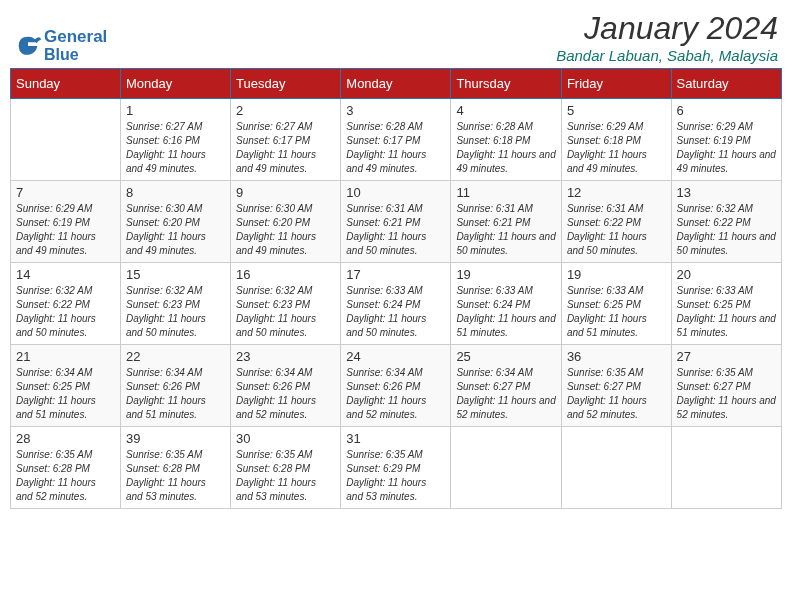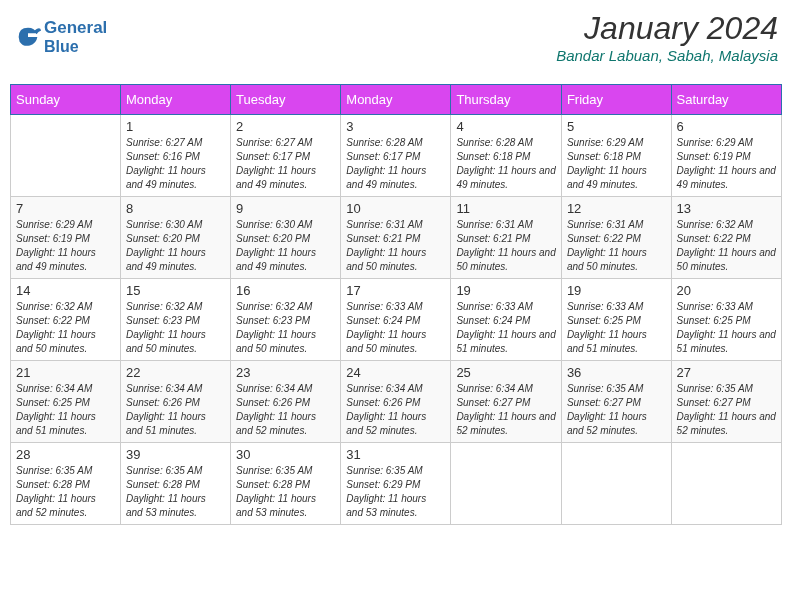--- a/index.html
+++ b/index.html
@@ -6,22 +6,22 @@
     body {
       font-family: Arial, sans-serif;
       background: #fff;
       width: 792px;
       min-height: 612px;
       padding: 10px;
     }
     .header {
       display: flex;
       justify-content: space-between;
-      align-items: center;
-      margin-bottom: 20px;
+      align-items: flex-end;
+      margin-bottom: 4px;
       padding: 0 4px;
     }
     .logo {
       display: flex;
       align-items: center;
     }
     .logo-icon {
       width: 28px;
       height: 28px;
       margin-right: 2px;
@@ -38,21 +38,21 @@
     .location {
       font-size: 15px;
       color: #0f766e;
     }
     table {
       width: 100%;
       border-collapse: collapse;
       font-size: 11px;
     }
     thead tr th {
-      background-color: #d946ef;
+      background-color: #b91c1c;
       color: #fff;
       padding: 7px 5px;
       text-align: left;
       font-size: 13px;
       font-weight: normal;
       border: 1px solid #2c6fad;
     }
     tbody tr td {
       border: 1px solid #ccc;
       vertical-align: top;

